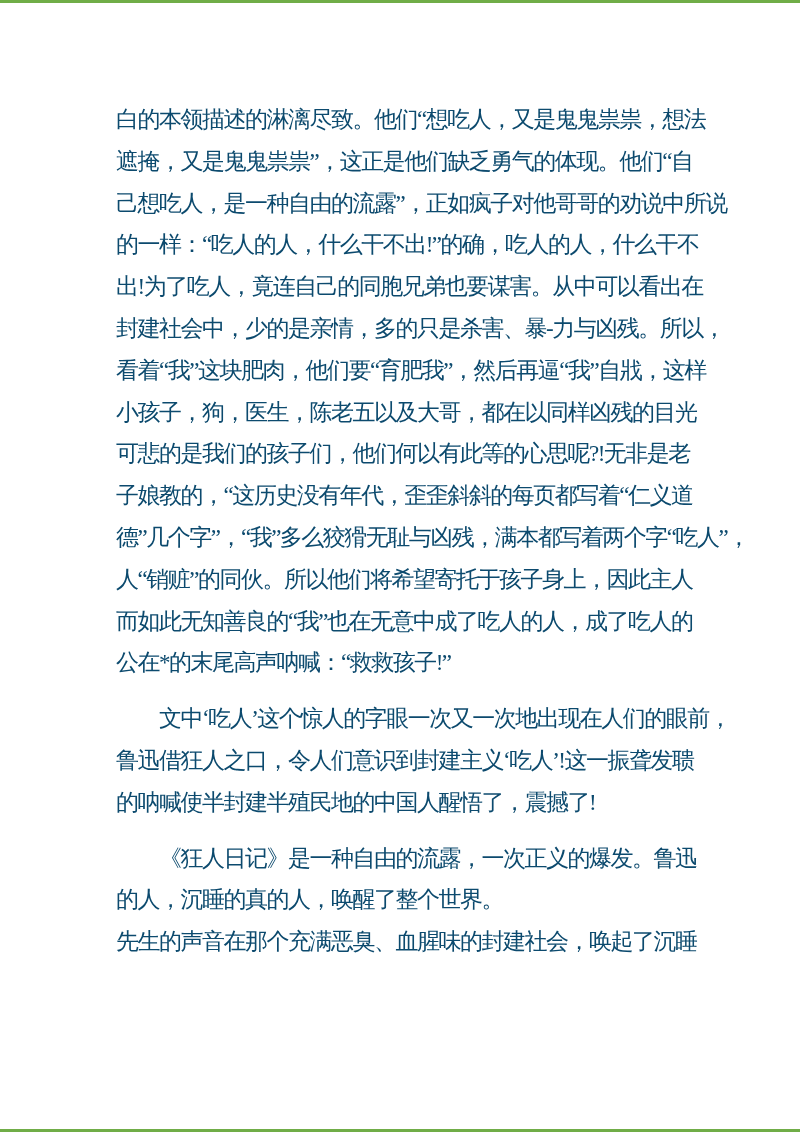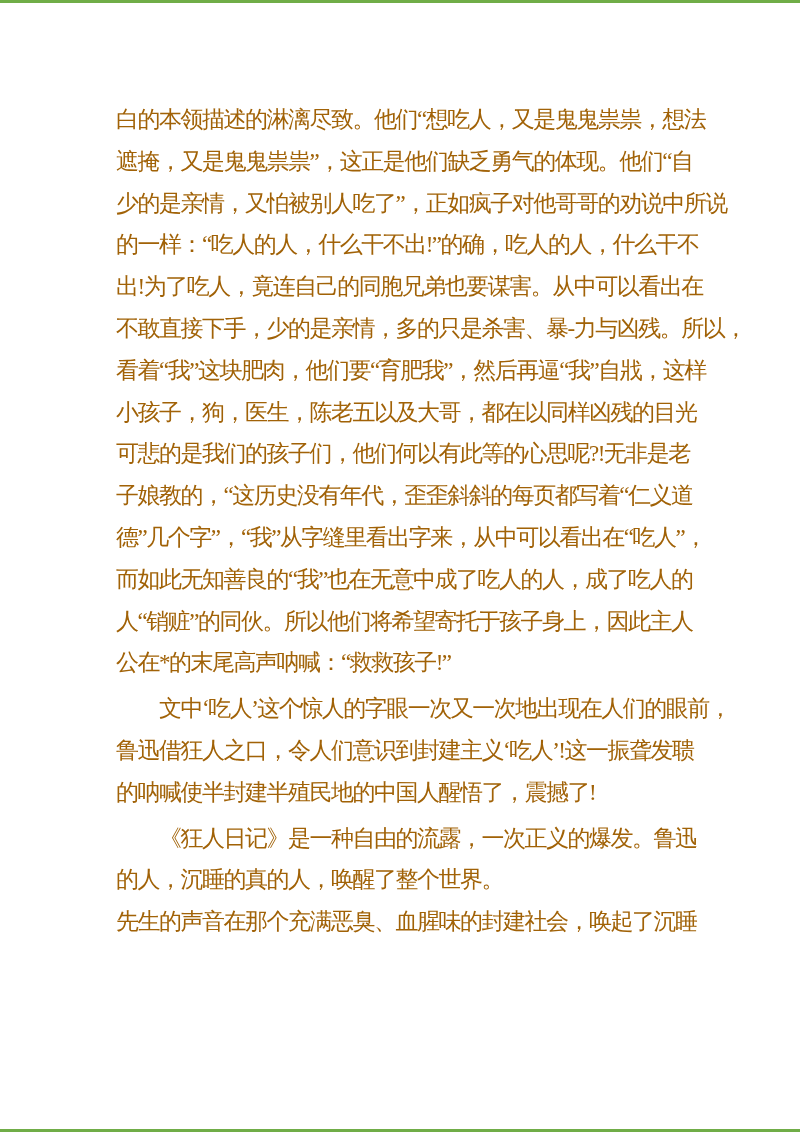--- a/index.html
+++ b/index.html
@@ -26,48 +26,48 @@
   .doc-content {
     position: absolute;
     left: 116px;
     top: 99px;
     width: 578px;
     color: #2a2a2a;
     font-size: 23px;
     letter-spacing: -1.5px;
   }
   .paragraph { margin: 0; }
-  .paragraph + .paragraph { margin-top: 4px; }
+  .paragraph + .paragraph { margin-top: 14px; }
   .text-line {
     line-height: 41.8px;
     height: 41.8px;
     white-space: nowrap;
   }
   .text-line.indent { text-indent: 43px; }
 </style>
 </head>
 <body>
 
 <div class="page">
   <div class="accent-line top" style="background: rgb(112, 173, 71);"></div>
-  <div class="doc-content" style="color: #a16207;">
+  <div class="doc-content" style="color: #0c4a6e;">
       <div class="paragraph">
         <div class="text-line">白的本领描述的淋漓尽致。他们“想吃人，又是鬼鬼祟祟，想法</div>
         <div class="text-line">遮掩，又是鬼鬼祟祟”，这正是他们缺乏勇气的体现。他们“自</div>
-        <div class="text-line">少的是亲情，又怕被别人吃了”，正如疯子对他哥哥的劝说中所说</div>
+        <div class="text-line">己想吃人，是一种自由的流露”，正如疯子对他哥哥的劝说中所说</div>
         <div class="text-line">的一样：“吃人的人，什么干不出!”的确，吃人的人，什么干不</div>
         <div class="text-line">出!为了吃人，竟连自己的同胞兄弟也要谋害。从中可以看出在</div>
-        <div class="text-line">不敢直接下手，少的是亲情，多的只是杀害、暴-力与凶残。所以，</div>
+        <div class="text-line">封建社会中，少的是亲情，多的只是杀害、暴-力与凶残。所以，</div>
         <div class="text-line">看着“我”这块肥肉，他们要“育肥我”，然后再逼“我”自戕，这样</div>
         <div class="text-line">小孩子，狗，医生，陈老五以及大哥，都在以同样凶残的目光</div>
         <div class="text-line">可悲的是我们的孩子们，他们何以有此等的心思呢?!无非是老</div>
         <div class="text-line">子娘教的，“这历史没有年代，歪歪斜斜的每页都写着“仁义道</div>
-        <div class="text-line">德”几个字”，“我”从字缝里看出字来，从中可以看出在“吃人”，</div>
+        <div class="text-line">德”几个字”，“我”多么狡猾无耻与凶残，满本都写着两个字“吃人”，</div>
+        <div class="text-line">人“销赃”的同伙。所以他们将希望寄托于孩子身上，因此主人</div>
         <div class="text-line">而如此无知善良的“我”也在无意中成了吃人的人，成了吃人的</div>
-        <div class="text-line">人“销赃”的同伙。所以他们将希望寄托于孩子身上，因此主人</div>
         <div class="text-line">公在*的末尾高声呐喊：“救救孩子!”</div>
       </div>
       <div class="paragraph">
         <div class="text-line indent">文中‘吃人’这个惊人的字眼一次又一次地出现在人们的眼前，</div>
         <div class="text-line">鲁迅借狂人之口，令人们意识到封建主义‘吃人’!这一振聋发聩</div>
         <div class="text-line">的呐喊使半封建半殖民地的中国人醒悟了，震撼了!</div>
       </div>
       <div class="paragraph">
         <div class="text-line indent">《狂人日记》是一种自由的流露，一次正义的爆发。鲁迅</div>
         <div class="text-line">的人，沉睡的真的人，唤醒了整个世界。</div>

